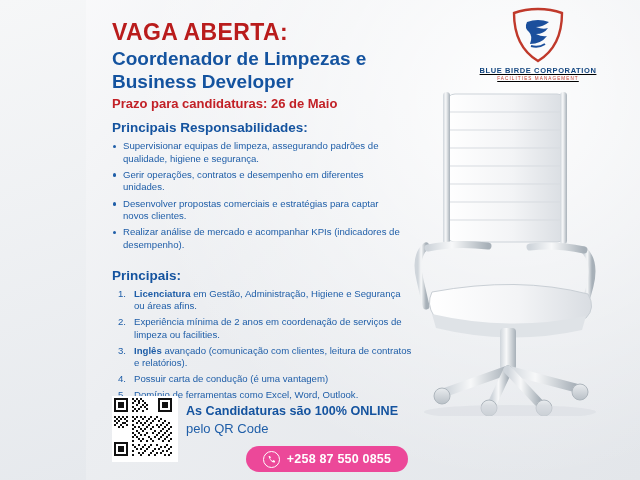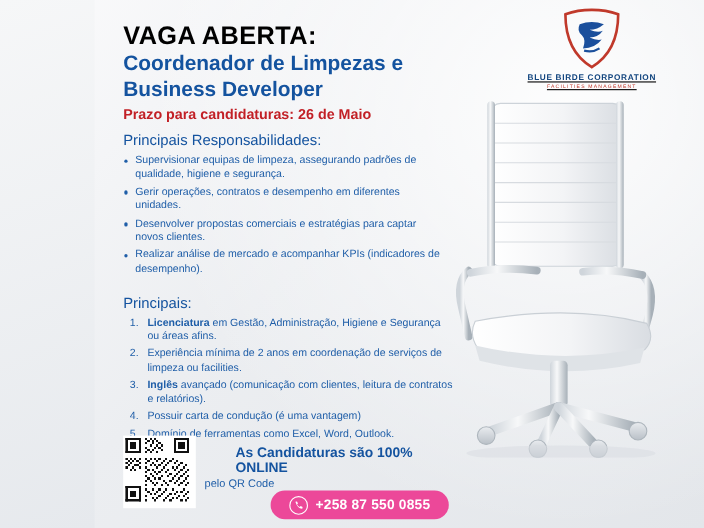--- a/index.html
+++ b/index.html
@@ -78,21 +78,21 @@
   
   .headline {
     position: absolute;
     left: 112px;
     top: 20px;
     width: 330px;
   }
   .h-vaga {
     font-size: 23px;
     font-weight: bold;
-    color: #000000;
+    color: #b91c1c;
     letter-spacing: 0.4px;
     line-height: 1.1;
   }
   .h-role {
     font-size: 19px;
     font-weight: bold;
     color: #14539f;
     line-height: 1.22;
     margin-top: 2px;
   }
@@ -101,21 +101,21 @@
     left: 112px;
     top: 96px;
     font-size: 13px;
     font-weight: bold;
     color: #c22026;
   }
 
   
   .sec-title {
     font-size: 13.5px;
-    font-weight: normal;
+    font-weight: bold;
     color: #14539f;
     margin-bottom: 5px;
   }
   .resp {
     position: absolute;
     left: 112px;
     top: 120px;
     width: 288px;
     color: #23527c;
   }
@@ -191,24 +191,23 @@
   .online {
     position: absolute;
     left: 186px;
     top: 404px;
     width: 240px;
   }
   .online-main {
     font-size: 12.6px;
     font-weight: bold;
     color: #14539f;
-    margin-left: 28px;
   }
   .online-sub {
-    font-size: 10px;
+    font-size: 13px;
     color: #1f5ea8;
     margin-top: 3px;
   }
 
   
   .phone {
     position: absolute;
     left: 246px;
     top: 446px;
     width: 162px;

